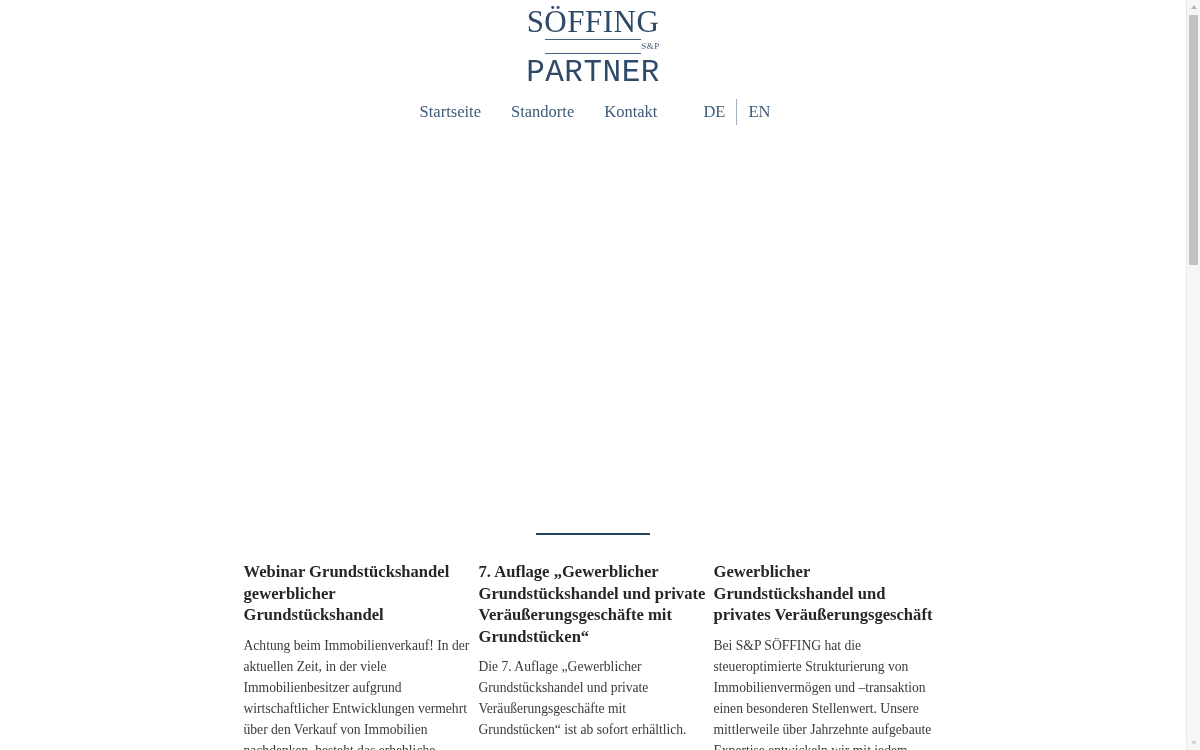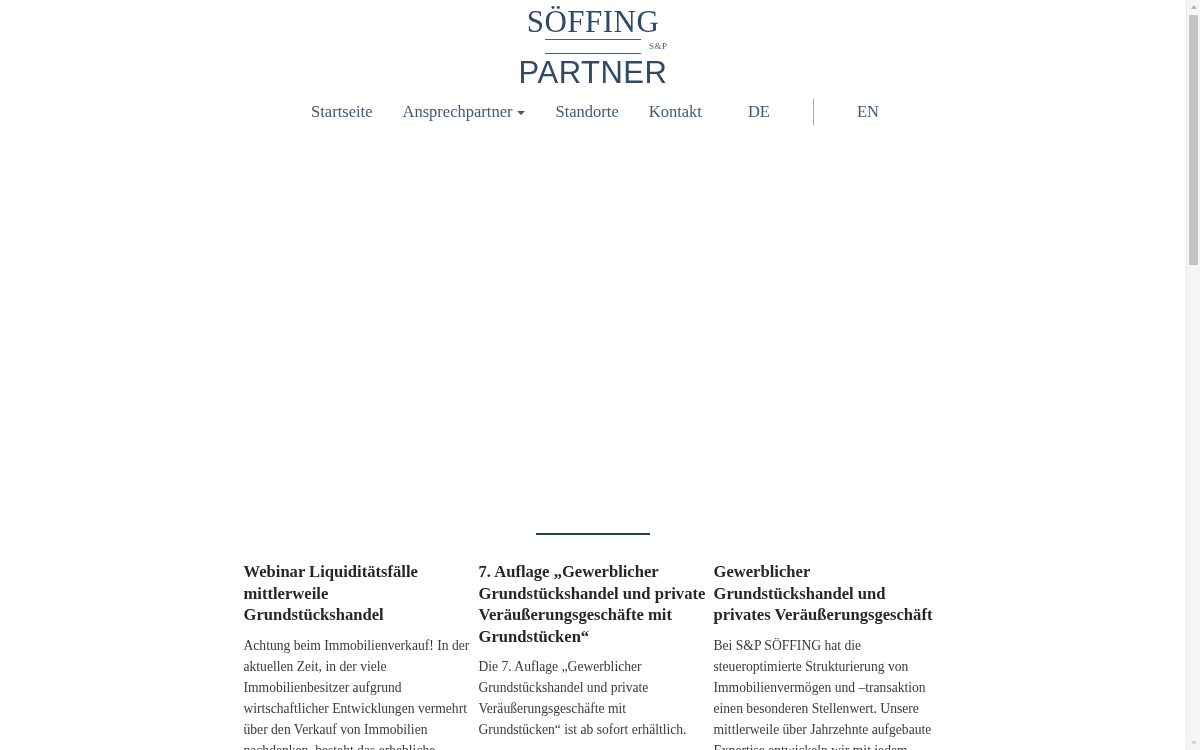--- a/index.html
+++ b/index.html
@@ -61,21 +61,21 @@
     margin: 0 auto;
   }
   .logo-amp {
     font-family: "Liberation Serif", serif;
     font-size: 9px;
     color: #3f5c7c;
     letter-spacing: 0.5px;
     line-height: 13px;
   }
   .logo-bottom {
-    font-family: Liberation Sans, sans-serif;
+    font-family: Liberation Mono, monospace;
     font-size: 31px;
     letter-spacing: 0.5px;
     color: #2e4a68;
     padding-top: 1px;
   }
 
   
   .nav {
     display: flex;
     justify-content: center;
@@ -100,21 +100,20 @@
     border-left: 4px solid transparent;
     border-right: 4px solid transparent;
     border-top: 4.5px solid #3d5a79;
     position: relative;
     top: 1px;
   }
   .lang-group {
     display: inline-flex;
     align-items: center;
     margin-left: 20px;
-    gap: 32px;
   }
   .lang-item {
     font-family: "Liberation Serif", serif;
     font-size: 16.5px;
     color: #3d5a79;
     padding: 0 11px;
     cursor: pointer;
   }
   .lang-sep {
     width: 1px;
@@ -233,24 +232,20 @@
         </div>
         <div class="logo-bottom">PARTNER</div>
       </div>
     </div>
 
     <nav class="nav">
       <div class="nav-item">
         <span>Startseite</span>
       </div>
       <div class="nav-item">
-        <span>Ansprechpartner</span>
-        <span class="caret"></span>
-      </div>
-      <div class="nav-item">
         <span>Standorte</span>
       </div>
       <div class="nav-item">
         <span>Kontakt</span>
       </div>
 
       <div class="lang-group">
         <span class="lang-item">DE</span>
         <span class="lang-sep"></span>
         <span class="lang-item">EN</span>
@@ -259,21 +254,21 @@
 
     <div class="hero-blank"></div>
 
     <div class="section-head">
       <div class="section-underline"></div>
     </div>
 
     <div class="news">
 
       <div class="news-col">
-        <h3 class="news-title">Webinar Liquiditätsfälle mittlerweile Grundstückshandel</h3>
+        <h3 class="news-title">Webinar Grundstückshandel gewerblicher Grundstückshandel</h3>
         <p class="news-body">Achtung beim Immobilienverkauf! In der aktuellen Zeit, in der viele Immobilienbesitzer aufgrund wirtschaftlicher Entwicklungen vermehrt über den Verkauf von Immobilien nachdenken, besteht das erhebliche Risiko, dass solche Verkäufe steuerlich als gewerblicher</p>
       </div>
 
       <div class="news-col">
         <h3 class="news-title">7. Auflage „Gewerblicher Grundstückshandel und private Veräußerungsgeschäfte mit Grundstücken“</h3>
         <p class="news-body"> Die 7. Auflage „Gewerblicher Grundstückshandel und private Veräußerungsgeschäfte mit Grundstücken“ ist ab sofort erhältlich.</p>
 
       </div>
 
       <div class="news-col">

